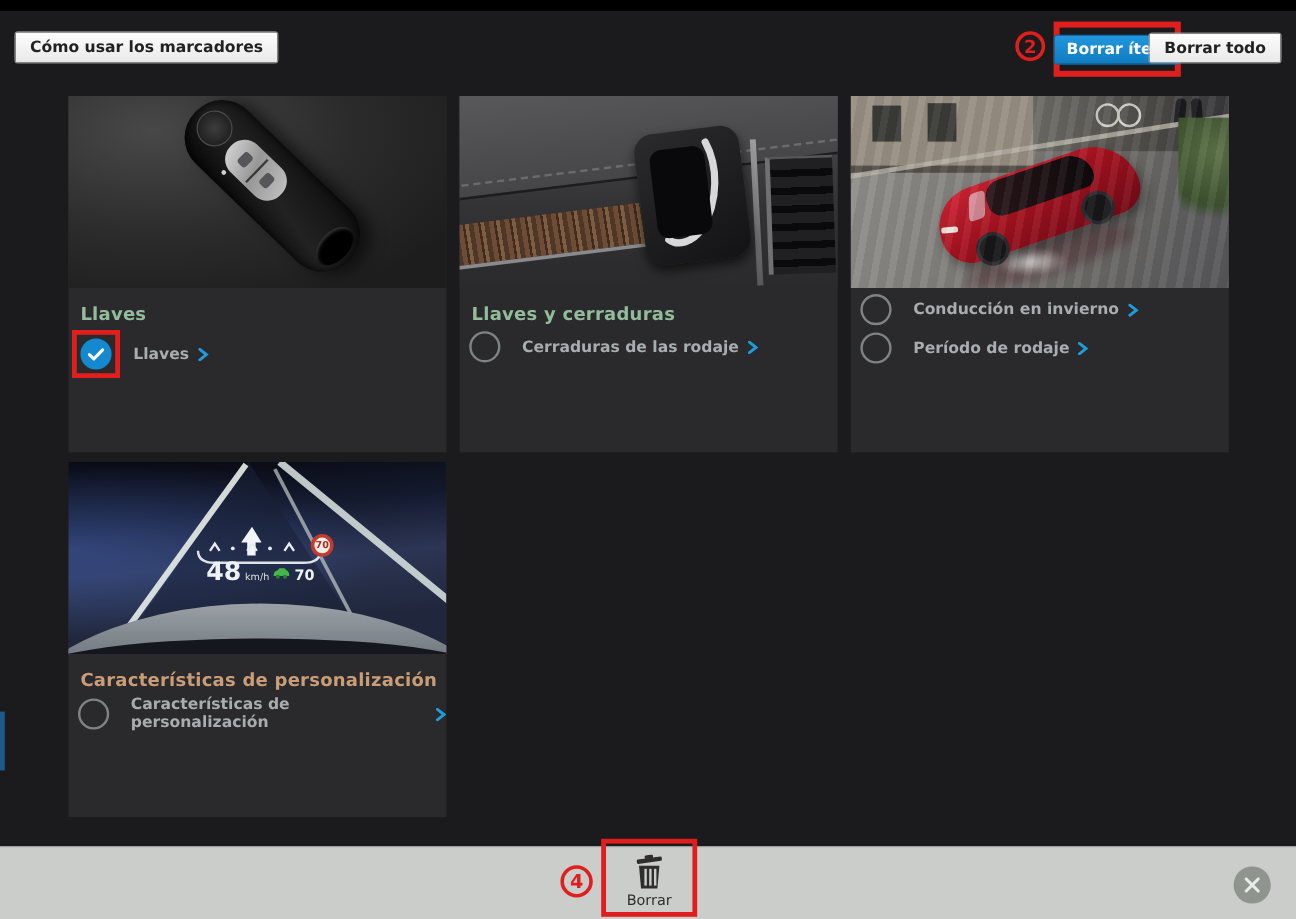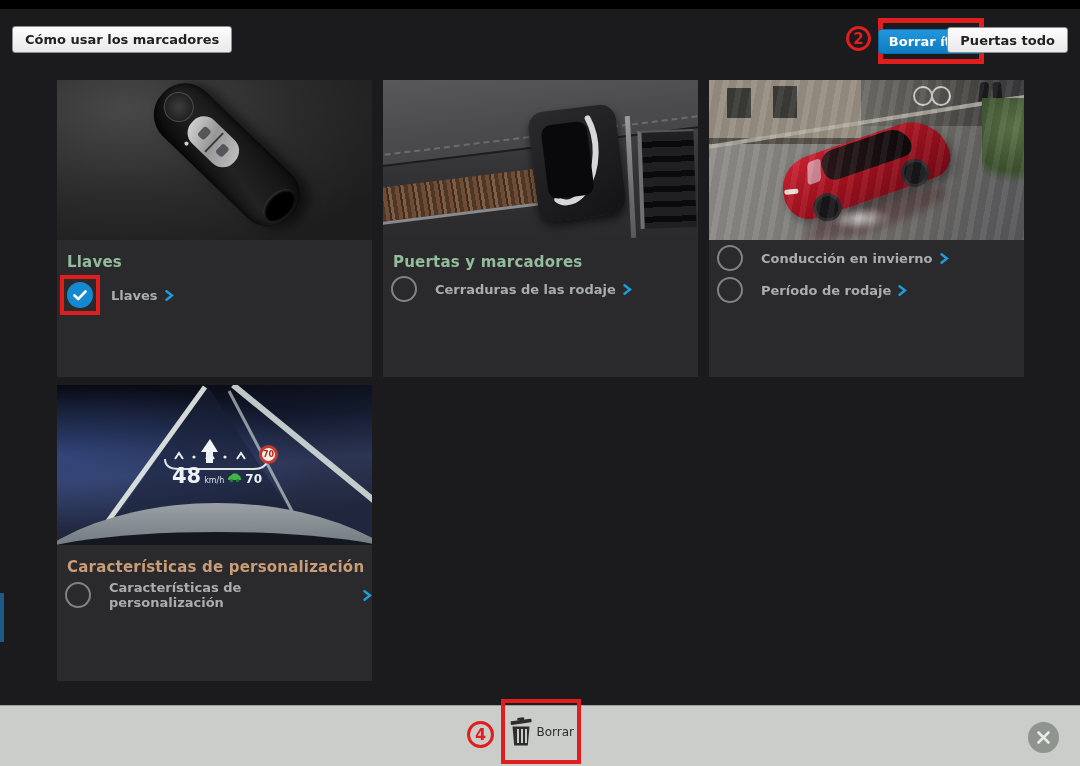--- a/index.html
+++ b/index.html
@@ -129,40 +129,40 @@
   .hud-dash{position:absolute;left:-60px;top:118px;width:440px;height:120px;
             border-radius:50% 50% 0 0/100% 100% 0 0;
             background:linear-gradient(#9aa0a6,#596068 60%,#3a3f47);}
   .hud-dash2{position:absolute;left:-40px;top:147px;width:400px;height:40px;
              border-radius:50% 50% 0 0/80% 80% 0 0;background:#14171e;}
 
   
   .footer{position:absolute;left:0;top:705px;width:1080px;height:61px;background:#cbcdca;
           border-top:1px solid #9d9f9d;box-sizing:border-box;}
   .delete-group{position:absolute;left:501px;top:699px;width:66px;height:51px;padding:3px;
-                border:4px solid #e01e1e;display:flex;flex-direction:row;align-items:center;
-                justify-content:space-between;cursor:pointer;}
+                border:4px solid #e01e1e;display:flex;flex-direction:column;align-items:center;
+                justify-content:flex-end;cursor:pointer;}
   .delete-label{font-size:12px;color:#2e2e2e;margin-top:1px;}
   .close-btn{position:absolute;left:1028px;top:722px;width:31px;height:31px;border-radius:50%;
              background:#8f948f;border:none;display:flex;align-items:center;justify-content:center;cursor:pointer;}
 </style>
 </head>
 <body>
 
 <div class="stage">
   <div class="topstrip"></div>
   <div class="leftstrip"></div>
 
   <button class="btn-light help-btn">Cómo usar los marcadores</button>
 
   <div class="anno-circle anno-2">2</div>
   <div class="anno-box header-redbox">
     <button class="btn-blue">Borrar ítem</button>
   </div>
-  <button class="btn-light delete-all-btn">Puertas todo</button>
+  <button class="btn-light delete-all-btn">Borrar todo</button>
 
   <div class="card c1">
     <div class="card-img img-key">
       <div class="key-body">
         <div class="key-logo"></div>
         <div class="key-panel">
           <div class="key-btn kb1"></div>
           <div class="key-btn kb2"></div>
         </div>
         <div class="key-dot"></div>
@@ -193,21 +193,21 @@
       <div class="door-top"></div>
       <div class="door-wood"></div>
       <div class="door-strip"></div>
       <div class="door-vent"></div>
       <div class="door-bezel">
         <svg width="88" height="110">
           <path d="M60 12 C68 32 66 62 48 84 C40 93 27 96 20 89" stroke="#d8d8da" stroke-width="6" fill="none" stroke-linecap="round"></path>
         </svg>
       </div>
     </div>
-    <div class="card-title t-green">Puertas y marcadores</div>
+    <div class="card-title t-green">Llaves y cerraduras</div>
     <div class="item">
       <span class="cbx"></span>
       <span class="item-label">Cerraduras de las rodaje</span>
       <span class="chev">
         <svg width="9" height="11" viewBox="0 0 9 11">
             <path d="M1.5 1.2 L7 5.5 L1.5 9.8" stroke="#1e9ddc" stroke-width="2.4" fill="none" stroke-linecap="round"></path>
           </svg>
       </span>
     </div>
   </div>

